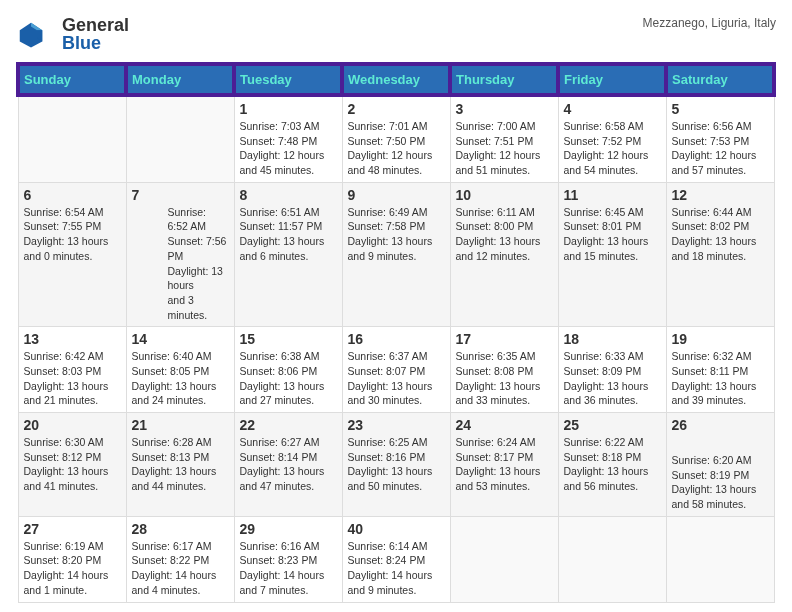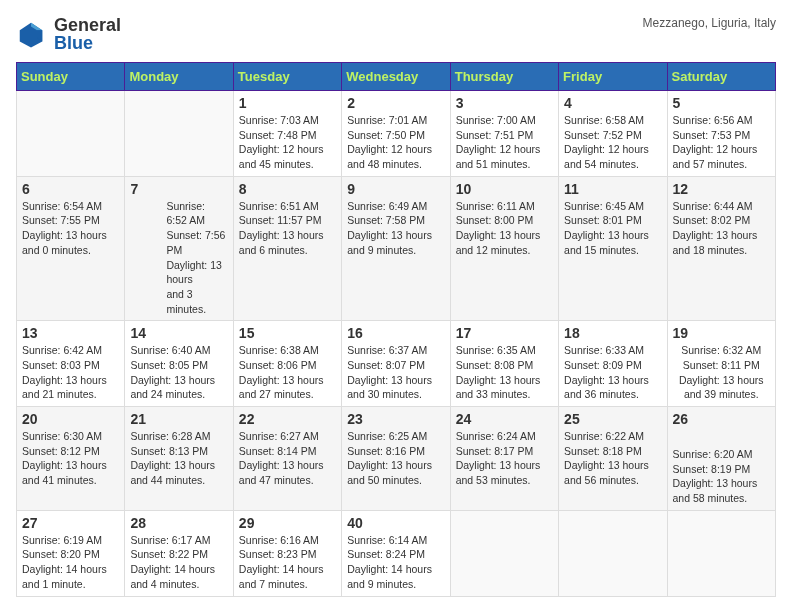--- a/index.html
+++ b/index.html
@@ -12,21 +12,21 @@
     }
     .header {
       display: flex;
       justify-content: space-between;
       align-items: flex-start;
       margin-bottom: 10px;
     }
     .logo {
       display: flex;
       align-items: center;
-      gap: 8px;
+      gap: 16px;
     }
     .logo-text {
       display: flex;
       flex-direction: column;
       font-size: 18px;
       font-weight: bold;
       line-height: 1;
     }
     .logo-general { color: #333; }
     .logo-blue { color: #1a5fa8; }
@@ -46,26 +46,26 @@
       font-size: 12px;
       color: #555;
     }
     .calendar {
       width: 100%;
       border-collapse: collapse;
       border: 1px solid #ccc;
     }
     .calendar th {
       background: #2a6db5;
-      color: #bef264;
+      color: #5eead4;
       padding: 6px 4px;
       font-size: 13px;
       font-weight: bold;
       text-align: left;
-      border: 1px solid #4c1d95;
+      border: 4px solid #4c1d95;
     }
     .calendar td {
       vertical-align: top;
       padding: 4px 5px;
       border: 1px solid #ddd;
       width: 108px;
       min-height: 80px;
       font-size: 11px;
       color: #333;
       background: #fff;
@@ -250,21 +250,21 @@
         </td>
         <td>
           <span class="day-num">18</span>
           <div class="day-info" style="white-space: pre-line;">Sunrise: 6:33 AM
 Sunset: 8:09 PM
 Daylight: 13 hours
 and 36 minutes.</div>
         </td>
         <td>
           <span class="day-num">19</span>
-          <div class="day-info" style="white-space: pre-line; text-align: center;">Sunrise: 6:32 AM
+          <div class="day-info" style="white-space: pre-line;">Sunrise: 6:32 AM
 Sunset: 8:11 PM
 Daylight: 13 hours
 and 39 minutes.</div>
         </td>
       </tr>
       <tr>
         <td>
           <span class="day-num">20</span>
           <div class="day-info" style="white-space: pre-line;">Sunrise: 6:30 AM
 Sunset: 8:12 PM

